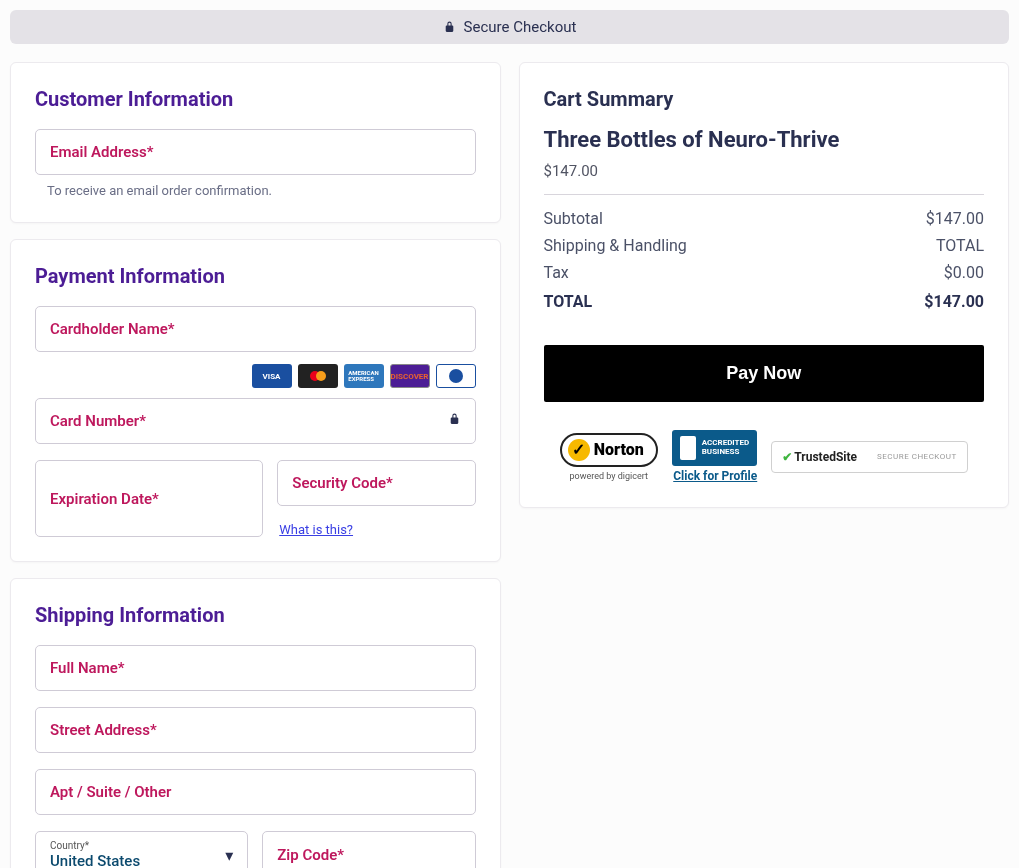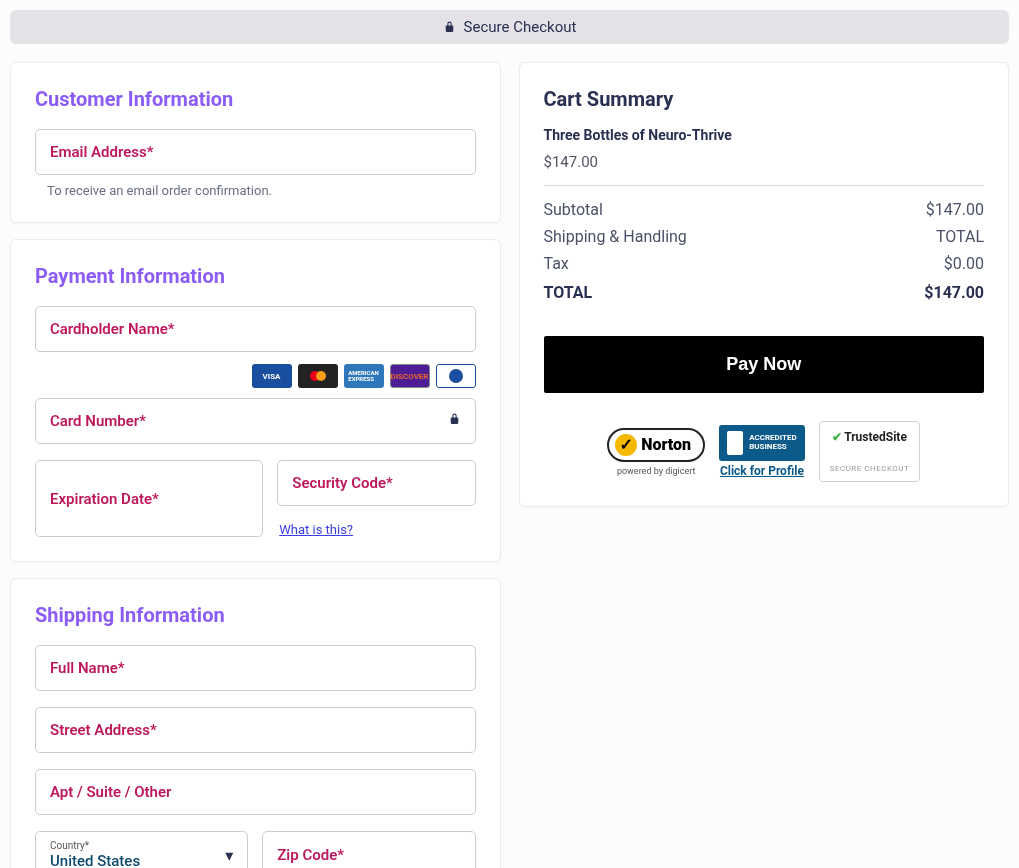--- a/index.html
+++ b/index.html
@@ -33,21 +33,21 @@
   .card {
     background: #fff;
     border: 1px solid #eceaee;
     border-radius: 6px;
     padding: 24px;
     box-shadow: 0 1px 2px rgba(0,0,0,0.03);
   }
   h2.section-title {
     font-size: 20px;
     font-weight: 700;
-    color: #8b5cf6;
+    color: #4c1d95;
     margin-bottom: 18px;
   }
   .field-wrap {
     border: 1px solid #cfcbd6;
     border-radius: 5px;
     padding: 13px 14px;
     font-size: 15px;
     color: #be185d;
     font-weight: 600;
     width: 100%;
@@ -77,32 +77,32 @@
   .cc-amex{background:#2e77bc;}
   .cc-disc{background:#4c1d95; border:1px solid #888; color:#e8622f;}
   .cc-dc{background:#fff; border:1px solid #1a4fa0;}
   .lock-right{ margin-left:auto; color:#2a3051;}
   .whatis { color:#3a3fe4; font-size:13px; margin:16px 0 0 2px; display:block;}
   .select-wrap { position:relative; border:1px solid #cfcbd6; border-radius:5px; padding:8px 14px; background:#fff;}
   .select-wrap .small-label{font-size:10px; color:#555; display:block;}
   .select-wrap .select-value{font-size:15px; color:#0c4a6e; font-weight:500;}
   .select-wrap .caret{position:absolute; right:14px; top:50%; transform:translateY(-50%);}
   .cart-title { font-size:20px; font-weight:700; margin-bottom:16px;}
-  .product-name{font-size:14px; font-weight:700; margin-bottom:10px;}
+  .product-name{font-size:22px; font-weight:700; margin-bottom:10px;}
   .product-price{font-size:15px; color:#515463; margin-bottom:14px;}
   hr.div{border:none; border-top:1px solid #d8d5dc; margin:10px 0 14px;}
   .line{display:flex; justify-content:space-between; font-size:16px; color:#4b5167; margin:8px 0;}
   .line.total{font-weight:700; color:#2a3051; margin-top:10px;}
   .line.total span{font-weight:700;}
   .pay-btn{
     background:#000000; color:#fff; border:none; border-radius:2px; width:100%;
     padding:18px; font-size:18px; font-weight:700; margin-top:26px; cursor:pointer;
   }
   .badges{display:flex; justify-content:center; gap:14px; margin-top:28px; align-items:center;}
-  .badge-box{border:1px solid #d0d0d0; border-radius:4px; padding:8px 10px; font-size:10px; text-align:center; display:flex; flex-direction:column; align-items:center; gap:20px;}
+  .badge-box{border:1px solid #d0d0d0; border-radius:4px; padding:8px 10px; font-size:10px; text-align:center; display:flex; flex-direction:row; align-items:center; gap:20px;}
   .norton-wrap{display:flex; flex-direction:column; align-items:center;}
   .norton-pill{border:2px solid #222; border-radius:30px; padding:4px 12px 4px 6px; display:flex; align-items:center; gap:4px;}
   .norton-circle{width:22px;height:22px;border-radius:50%;background:#f7b900;display:flex;align-items:center;justify-content:center;font-weight:900;color:#000;font-size:16px;}
   .norton-text{font-weight:900; font-size:16px; color:#000;}
   .norton-sub{font-size:9px;color:#555;margin-top:4px;}
   .bbb-box{background:#0b5a8a;color:#fff;border-radius:3px;padding:6px 8px;display:flex;align-items:center;gap:6px;}
   .bbb-torch{width:16px;height:24px;background:#fff;border-radius:2px;}
   .bbb-txt{font-size:8px;text-align:left;font-weight:700;line-height:1.1;}
   .bbb-sub{font-size:12px;color:#0b5a8a;font-weight:700;margin-top:3px;text-decoration:underline;}
   .ts-title{font-weight:700;color:#222;font-size:12px;}
@@ -227,21 +227,21 @@
       <button class="pay-btn">Pay Now</button>
 
       <div class="badges">
         <div class="norton-wrap">
           <div class="norton-pill">
             <div class="norton-circle">✓</div>
             <span class="norton-text">Norton</span>
           </div>
           <span class="norton-sub">powered by digicert</span>
         </div>
-        <div style="display:flex;flex-direction:column;align-items:center;">
+        <div style="display:flex;flex-direction:column;align-items:flex-end;">
           <div class="bbb-box">
             <div class="bbb-torch"></div>
             <div class="bbb-txt"><span>ACCREDITED</span><br><span>BUSINESS</span></div>
           </div>
           <span class="bbb-sub">Click for Profile</span>
         </div>
         <div class="badge-box">
           <span class="ts-title"><span class="ts-check">✔</span><span>TrustedSite</span></span>
           <span class="ts-sub">SECURE CHECKOUT</span>
         </div>

